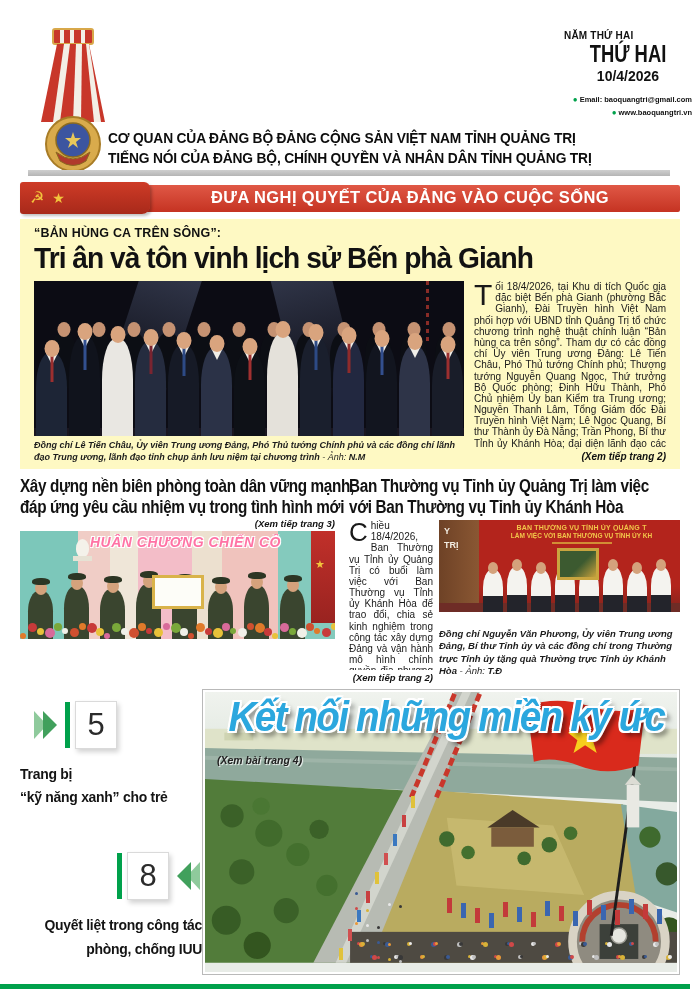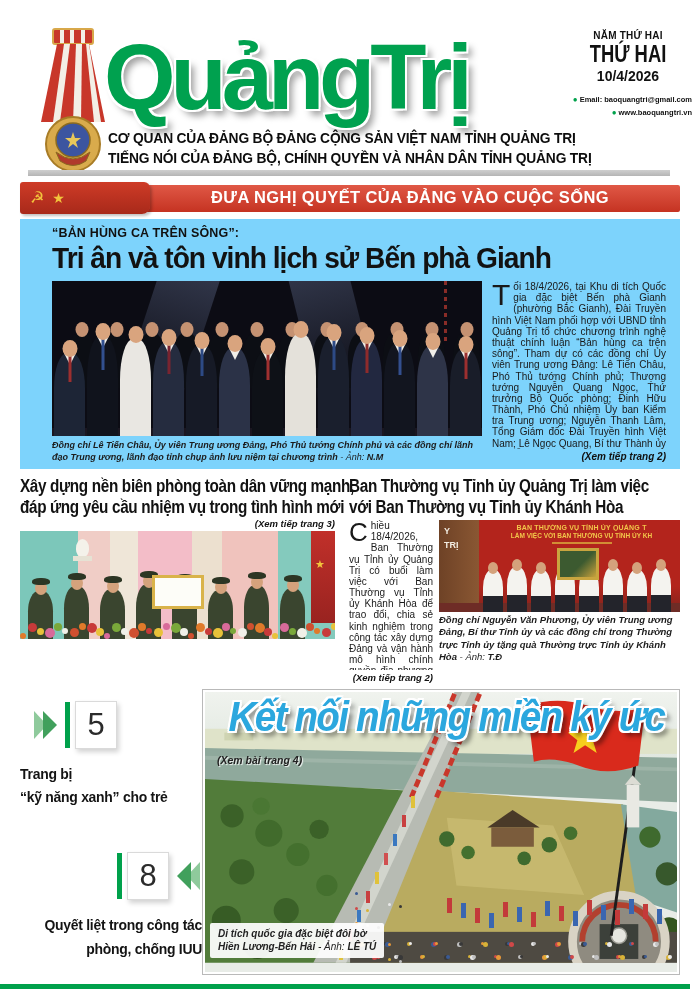--- a/index.html
+++ b/index.html
@@ -9,21 +9,21 @@
   
   .header{position:relative;height:178px}
   .emblem{position:absolute;left:26px;top:26px}
   .mast-title{position:absolute;left:104px;top:34px;font-size:92px;font-weight:bold;line-height:.95;
     color:#00A14F;letter-spacing:-5px;
     text-shadow:2px 2px 0 #fff,-2px -2px 0 #fff,2px -2px 0 #fff,-2px 2px 0 #fff,5px 6px 7px rgba(0,0,0,.38);
     white-space:nowrap}
   .taglines{position:absolute;left:108px;top:128px;font-weight:bold;font-size:15px;line-height:1.3;
     letter-spacing:-.2px;transform:scaleX(.92);transform-origin:left;white-space:nowrap;color:#0d0d0d}
   .mast-right{position:absolute;right:8px;top:30px;width:128px}
-  .m-year{font-size:10px;font-weight:bold;text-align:center;letter-spacing:.2px}
+  .m-year{font-size:10px;font-weight:bold;letter-spacing:.2px}
   .m-day{font-size:23px;font-weight:bold;text-align:center;line-height:1;margin-top:2px;transform:scaleX(.8)}
   .m-date{font-size:14px;font-weight:bold;text-align:center;margin-top:2px}
   .m-issue{display:flex;justify-content:center;align-items:baseline;margin-top:12px;gap:2px}
   .m-issue-label{font-size:15px;font-weight:bold}
   .m-issue-num{font-size:40px;font-weight:bold;color:#00A14F;letter-spacing:-2px;line-height:.85}
   .m-contacts{margin-top:10px;text-align:right;font-size:7.5px;font-weight:bold;line-height:1.6;color:#111}
   .dot{color:#00A14B;font-size:8px;margin-right:2px}
   .gray-bar{position:absolute;left:28px;right:30px;top:170px;height:6px;background:linear-gradient(180deg,#cfcfcf,#b5b5b5)}
 
   
@@ -32,21 +32,21 @@
     background:linear-gradient(180deg,#e05846,#c53322);border-radius:2px}
   .banner-text{position:absolute;left:140px;right:20px;top:0;bottom:0;display:flex;align-items:center;justify-content:center;
     color:#fff;font-weight:bold;font-size:17px;letter-spacing:.4px;white-space:nowrap;transform:scaleX(.97)}
   .banner-flag{position:absolute;left:20px;top:0;width:120px;height:32px;
     background:linear-gradient(180deg,#ce3b27,#a8291a);border-radius:3px 6px 8px 3px;
     box-shadow:2px 2px 3px rgba(0,0,0,.25);display:flex;align-items:center;padding-left:10px;gap:8px}
   .hs-icon{color:#f2c43c;font-size:16px;line-height:1}
   .st-icon{color:#f2c43c;font-size:14px;line-height:1}
 
   
-  .lead{margin:5px 20px 0 20px;background:#7dd3fc;padding:6px 14px 6px 32px}
+  .lead{margin:5px 20px 0 20px;background:#fef9c3;padding:6px 14px 6px 14px}
   .lead-kicker{font-size:13px;font-weight:bold;letter-spacing:.2px;transform:scaleX(.96);transform-origin:left;white-space:nowrap}
   .lead-headline{font-size:29px;font-weight:bold;letter-spacing:-1px;margin:2px 0 6px 0;white-space:nowrap;
     transform:scaleX(.97);transform-origin:left;color:#121212}
   .lead-row{display:flex;gap:10px}
   .lead-fig{width:430px;flex:none}
   .lead-photo{position:relative;width:430px;height:155px;overflow:hidden;background:#0c0c14}
   .beam{position:absolute;top:-20px;width:60px;height:140px;background:linear-gradient(180deg,rgba(150,170,220,.28),rgba(150,170,220,0));transform:rotate(18deg)}
   .lantern{position:absolute;top:0;width:3px;height:60px;background:repeating-linear-gradient(180deg,#a8342c 0 4px,transparent 4px 8px);opacity:.8}
   .stage-floor{position:absolute;left:0;right:0;bottom:0;height:8px;background:#1a1620}
   .lead-caption{margin-top:3px;font-size:9px;font-style:italic;font-weight:bold;line-height:1.35;color:#1c1c1c;width:430px}
@@ -70,21 +70,21 @@
     color:#ff73a5;white-space:nowrap;overflow:hidden;letter-spacing:.5px;
     text-shadow:1px 1px 0 #fff,-1px -1px 0 #fff,1px -1px 0 #fff,-1px 1px 0 #fff}
   .bust{position:absolute;left:56px;top:8px;width:13px;height:18px;background:#f4f2ea;border-radius:50% 50% 42% 42%}
   .bust-base{position:absolute;left:53px;top:25px;width:19px;height:5px;background:#e6e2d4}
   .award-cert{position:absolute;left:50%;top:44px;transform:translateX(-50%);width:46px;height:28px;
     background:#fdfdf8;border:3px solid #d9b34a;z-index:5}
   .award-flag{position:absolute;right:0;top:0;bottom:16px;width:24px;background:linear-gradient(180deg,#c1302a,#992320);z-index:1}
   .award-flag .st-icon{position:absolute;left:4px;top:28px;font-size:11px}
   .flower-row{position:absolute;left:0;right:0;bottom:0;height:18px;z-index:6}
   .fdot{position:absolute;border-radius:50%}
-  .col-caption{margin-top:2px;font-size:9px;font-style:italic;font-weight:bold;line-height:1.3;color:#1c1c1c}
+  .col-caption{margin-top:16px;font-size:9px;font-style:italic;font-weight:bold;line-height:1.3;color:#1c1c1c}
 
   .rc-row{display:flex;gap:6px}
   .rc-body{width:84px;flex:none}
   .rc-bodytext{font-size:10px;line-height:1.12;text-align:justify;color:#191919;max-height:150px;overflow:hidden}
   .rc-photo-wrap{flex:1;min-width:0}
   .meet-photo{position:relative;height:92px;overflow:hidden;background:linear-gradient(180deg,#b3241c 0 72%,#7e241d)}
   .wood{position:absolute;left:0;top:0;bottom:0;width:40px;background:linear-gradient(90deg,#6e4226,#8a5733);z-index:1}
   .wood-sign{position:absolute;left:5px;top:4px;color:#f2ede2;font-weight:bold;font-size:9px;line-height:1.6;z-index:2}
   .meet-gold{position:absolute;left:46px;right:2px;top:4px;text-align:center;color:#f2c64a;font-weight:bold;z-index:2}
   .mg1{font-size:7px;white-space:nowrap;overflow:hidden;letter-spacing:.2px}
@@ -144,21 +144,20 @@
         <rect x="55" y="4" width="4" height="13" fill="#f3efe6"></rect>
       <polygon points="31,18 63,18 79,96 15,96" fill="#c8372a"></polygon>
       <polygon points="38,18 44,18 34,96 27,96" fill="#f3efe6"></polygon>
       <polygon points="50,18 56,18 55,96 47,96" fill="#f3efe6"></polygon>
       <polygon points="60,18 63,18 75,96 68,96" fill="#f3efe6"></polygon>
       <circle cx="47" cy="118" r="27" fill="#d9ab4c" stroke="#a87c26" stroke-width="2"></circle>
       <circle cx="47" cy="114" r="17" fill="#3c55a0" stroke="#8a6a20" stroke-width="1.5"></circle>
       <path d="M30,126 Q47,140 64,126 L60,135 Q47,144 34,135 Z" fill="#b03a2c" stroke="#8a6a20" stroke-width="1"></path>
       <polygon points="47,106 49,112 55,112 50,116 52,122 47,118 42,122 44,116 39,112 45,112" fill="#e8c85a"></polygon>
     </svg>
-    <div class="mast-title">QuảngTrị</div>
     <div class="taglines">
       <div>CƠ QUAN CỦA ĐẢNG BỘ ĐẢNG CỘNG SẢN VIỆT NAM TỈNH QUẢNG TRỊ</div>
       <div>TIẾNG NÓI CỦA ĐẢNG BỘ, CHÍNH QUYỀN VÀ NHÂN DÂN TỈNH QUẢNG TRỊ</div>
     </div>
     <div class="mast-right">
       <div class="m-year">NĂM THỨ HAI</div>
       <div class="m-day">THỨ HAI</div>
       <div class="m-date">10/4/2026</div>
       <div class="m-contacts">
         <div><span class="dot">●</span><span>Email: baoquangtri@gmail.com</span></div>
@@ -322,20 +321,21 @@
   </section>
 
   <section class="twocols">
     <article class="col-left">
       <h2 class="col-headline" style="margin:0">
         <div>Xây dựng nền biên phòng toàn dân vững mạnh,</div>
         <div>đáp ứng yêu cầu nhiệm vụ trong tình hình mới</div>
       </h2>
       <div class="col-cont">(Xem tiếp trang 3)</div>
       <div class="award-photo">
+        <div class="award-title">HUÂN CHƯƠNG CHIẾN CÔ</div>
         <div class="bust"></div>
         <div class="bust-base"></div>
         <div style="position:absolute;inset:0" id="award-people">
             <div class="fig" style="left: 8px; width: 25px; height: 58px; bottom: 0px; z-index: 2;">
               <div class="fig-body" style="top: 10px; background: rgb(58, 69, 47);"></div>
               <div class="fig-head" style="width: 12px; height: 14px; background: rgb(212, 162, 124);"></div>
               <div class="fig-cap" style="width: 18px; height: 7px; background: rgb(44, 54, 36);"></div>
             </div>
             <div class="fig" style="left: 44px; width: 25px; height: 63px; bottom: 0px; z-index: 2;">
               <div class="fig-body" style="top: 10px; background: rgb(58, 69, 47);"></div>
@@ -666,22 +666,18 @@
             <div class="ddot" style="left: 172px; top: 249px; width: 3px; height: 3px; background: rgb(58, 90, 148);"></div>
             <div class="ddot" style="left: 183px; top: 266px; width: 3px; height: 3px; background: rgb(216, 178, 56);"></div>
             <div class="ddot" style="left: 194px; top: 213px; width: 3px; height: 3px; background: rgb(56, 56, 56);"></div>
             <div class="ddot" style="left: 150px; top: 230px; width: 3px; height: 3px; background: rgb(232, 152, 56);"></div>
             <div class="ddot" style="left: 161px; top: 247px; width: 3px; height: 3px; background: rgb(192, 192, 192);"></div>
             <div class="ddot" style="left: 172px; top: 264px; width: 3px; height: 3px; background: rgb(208, 72, 72);"></div>
             <div class="ddot" style="left: 183px; top: 211px; width: 3px; height: 3px; background: rgb(232, 232, 232);"></div>
           </div>
         <div class="feat-headline">Kết nối những miền ký ức</div>
         <div class="feat-note">(Xem bài trang 4)</div>
-        <div class="feat-cap">
-          <div>Di tích quốc gia đặc biệt đôi bờ</div>
-          <div><span>Hiền Lương-Bến Hải </span><span class="cap-label">- Ảnh:</span> <span class="cap-credit">LÊ TÚ</span></div>
-        </div>
       </div>
     </figure>
   </section>
 
   <div class="footer-line"></div>
 </div>
 
 </body></html>

